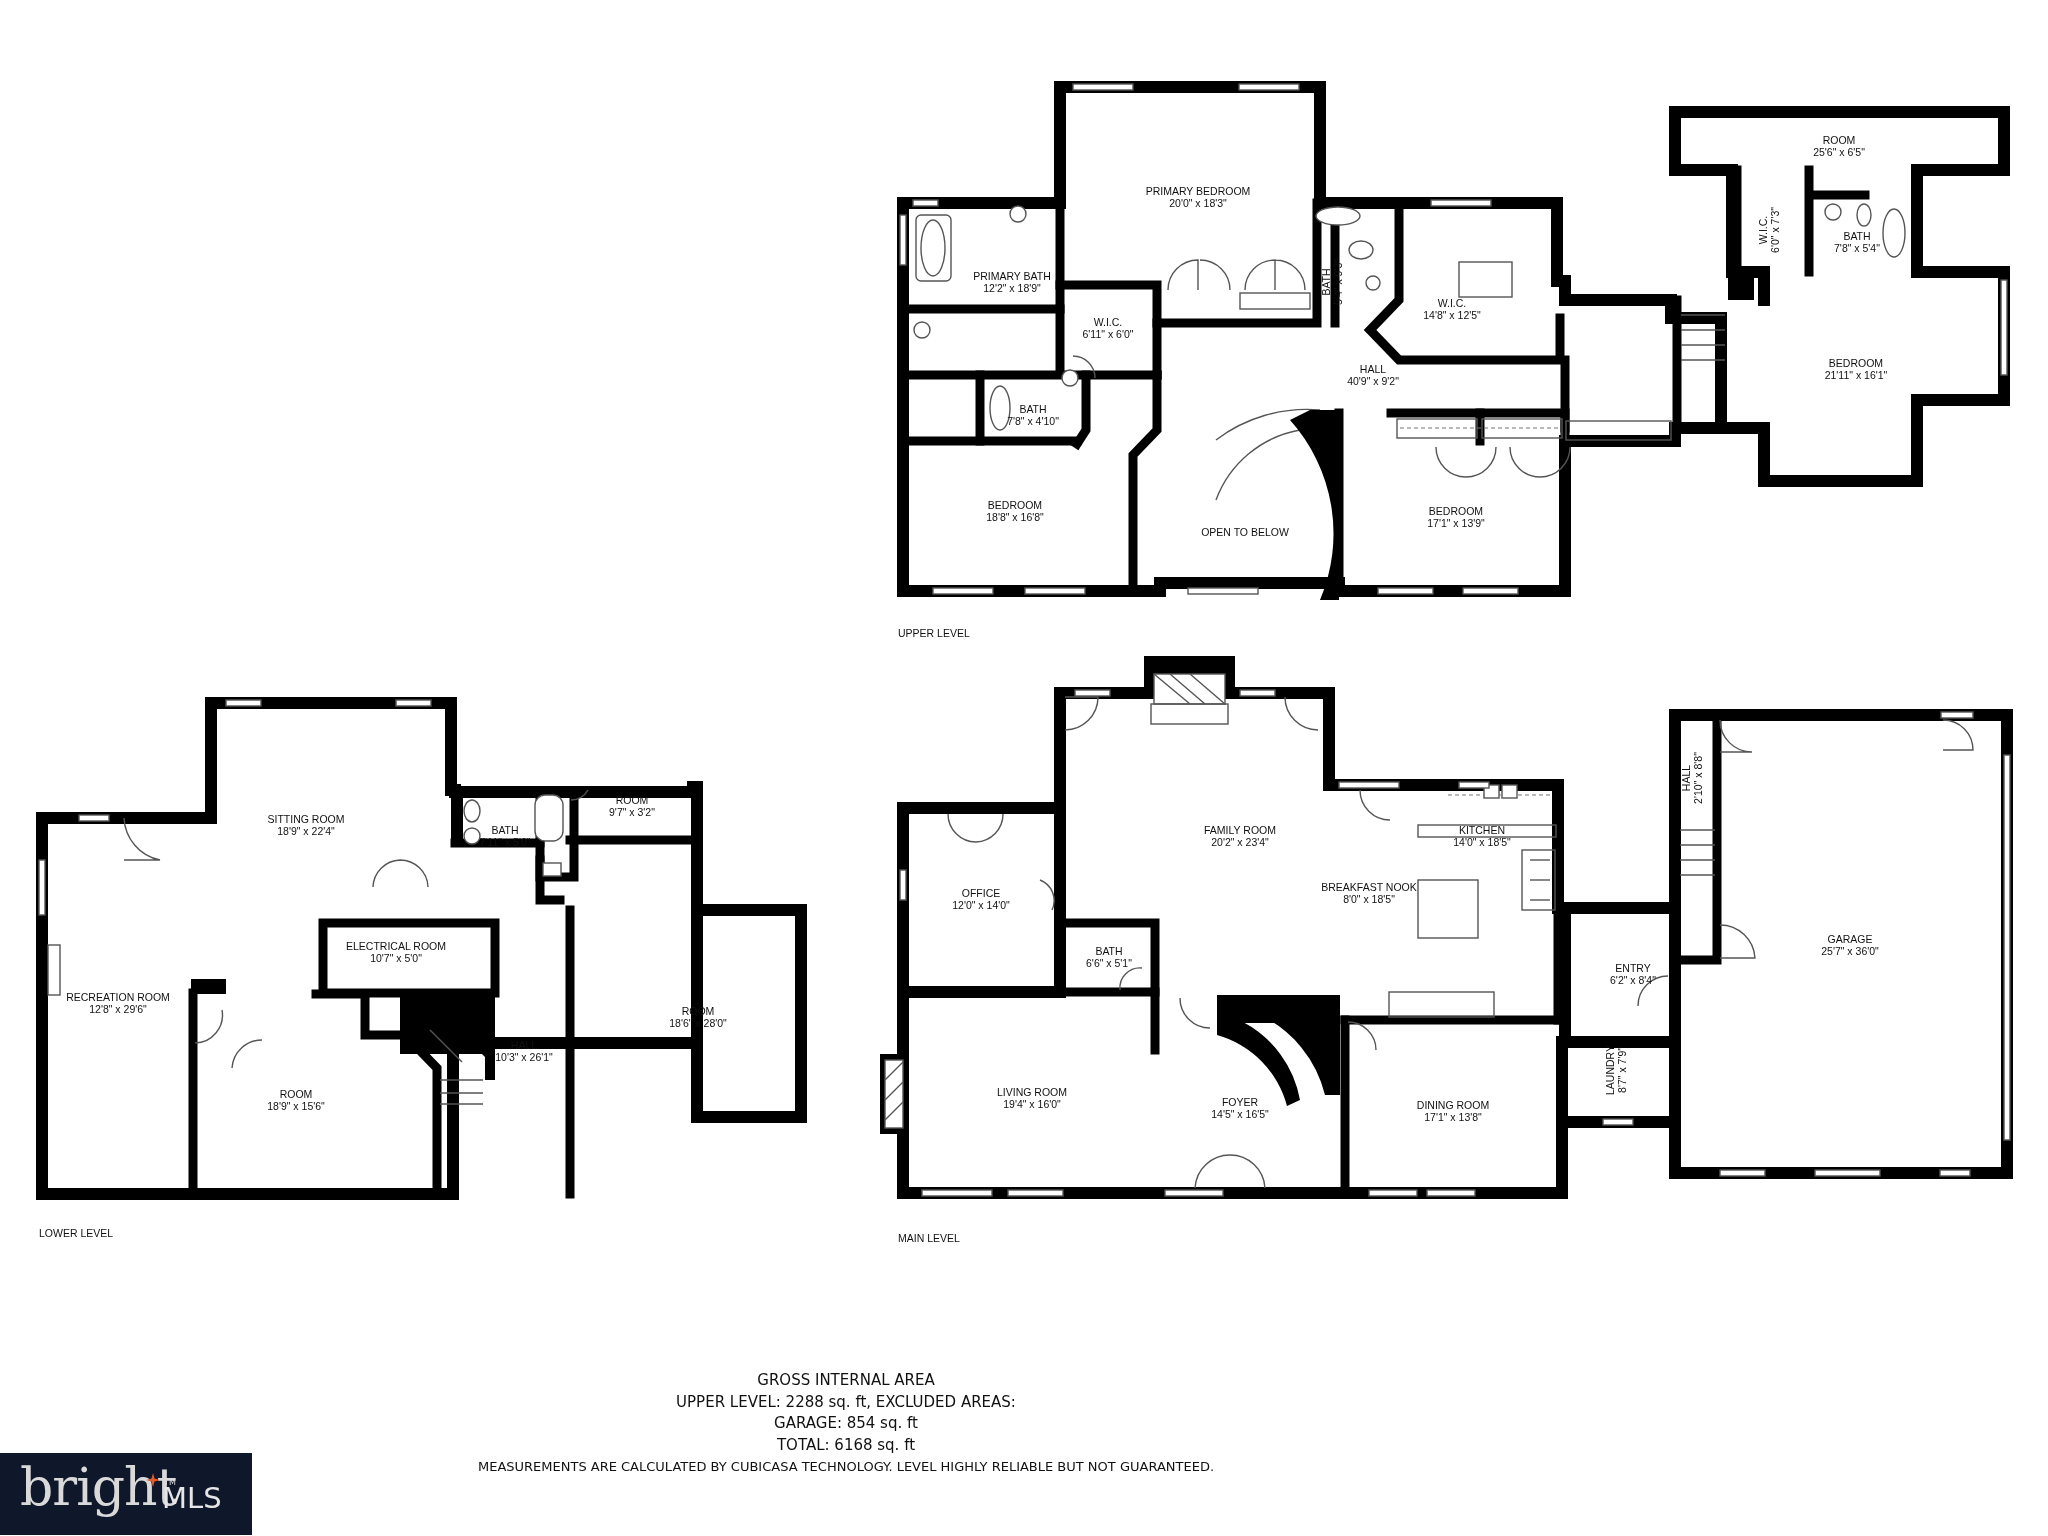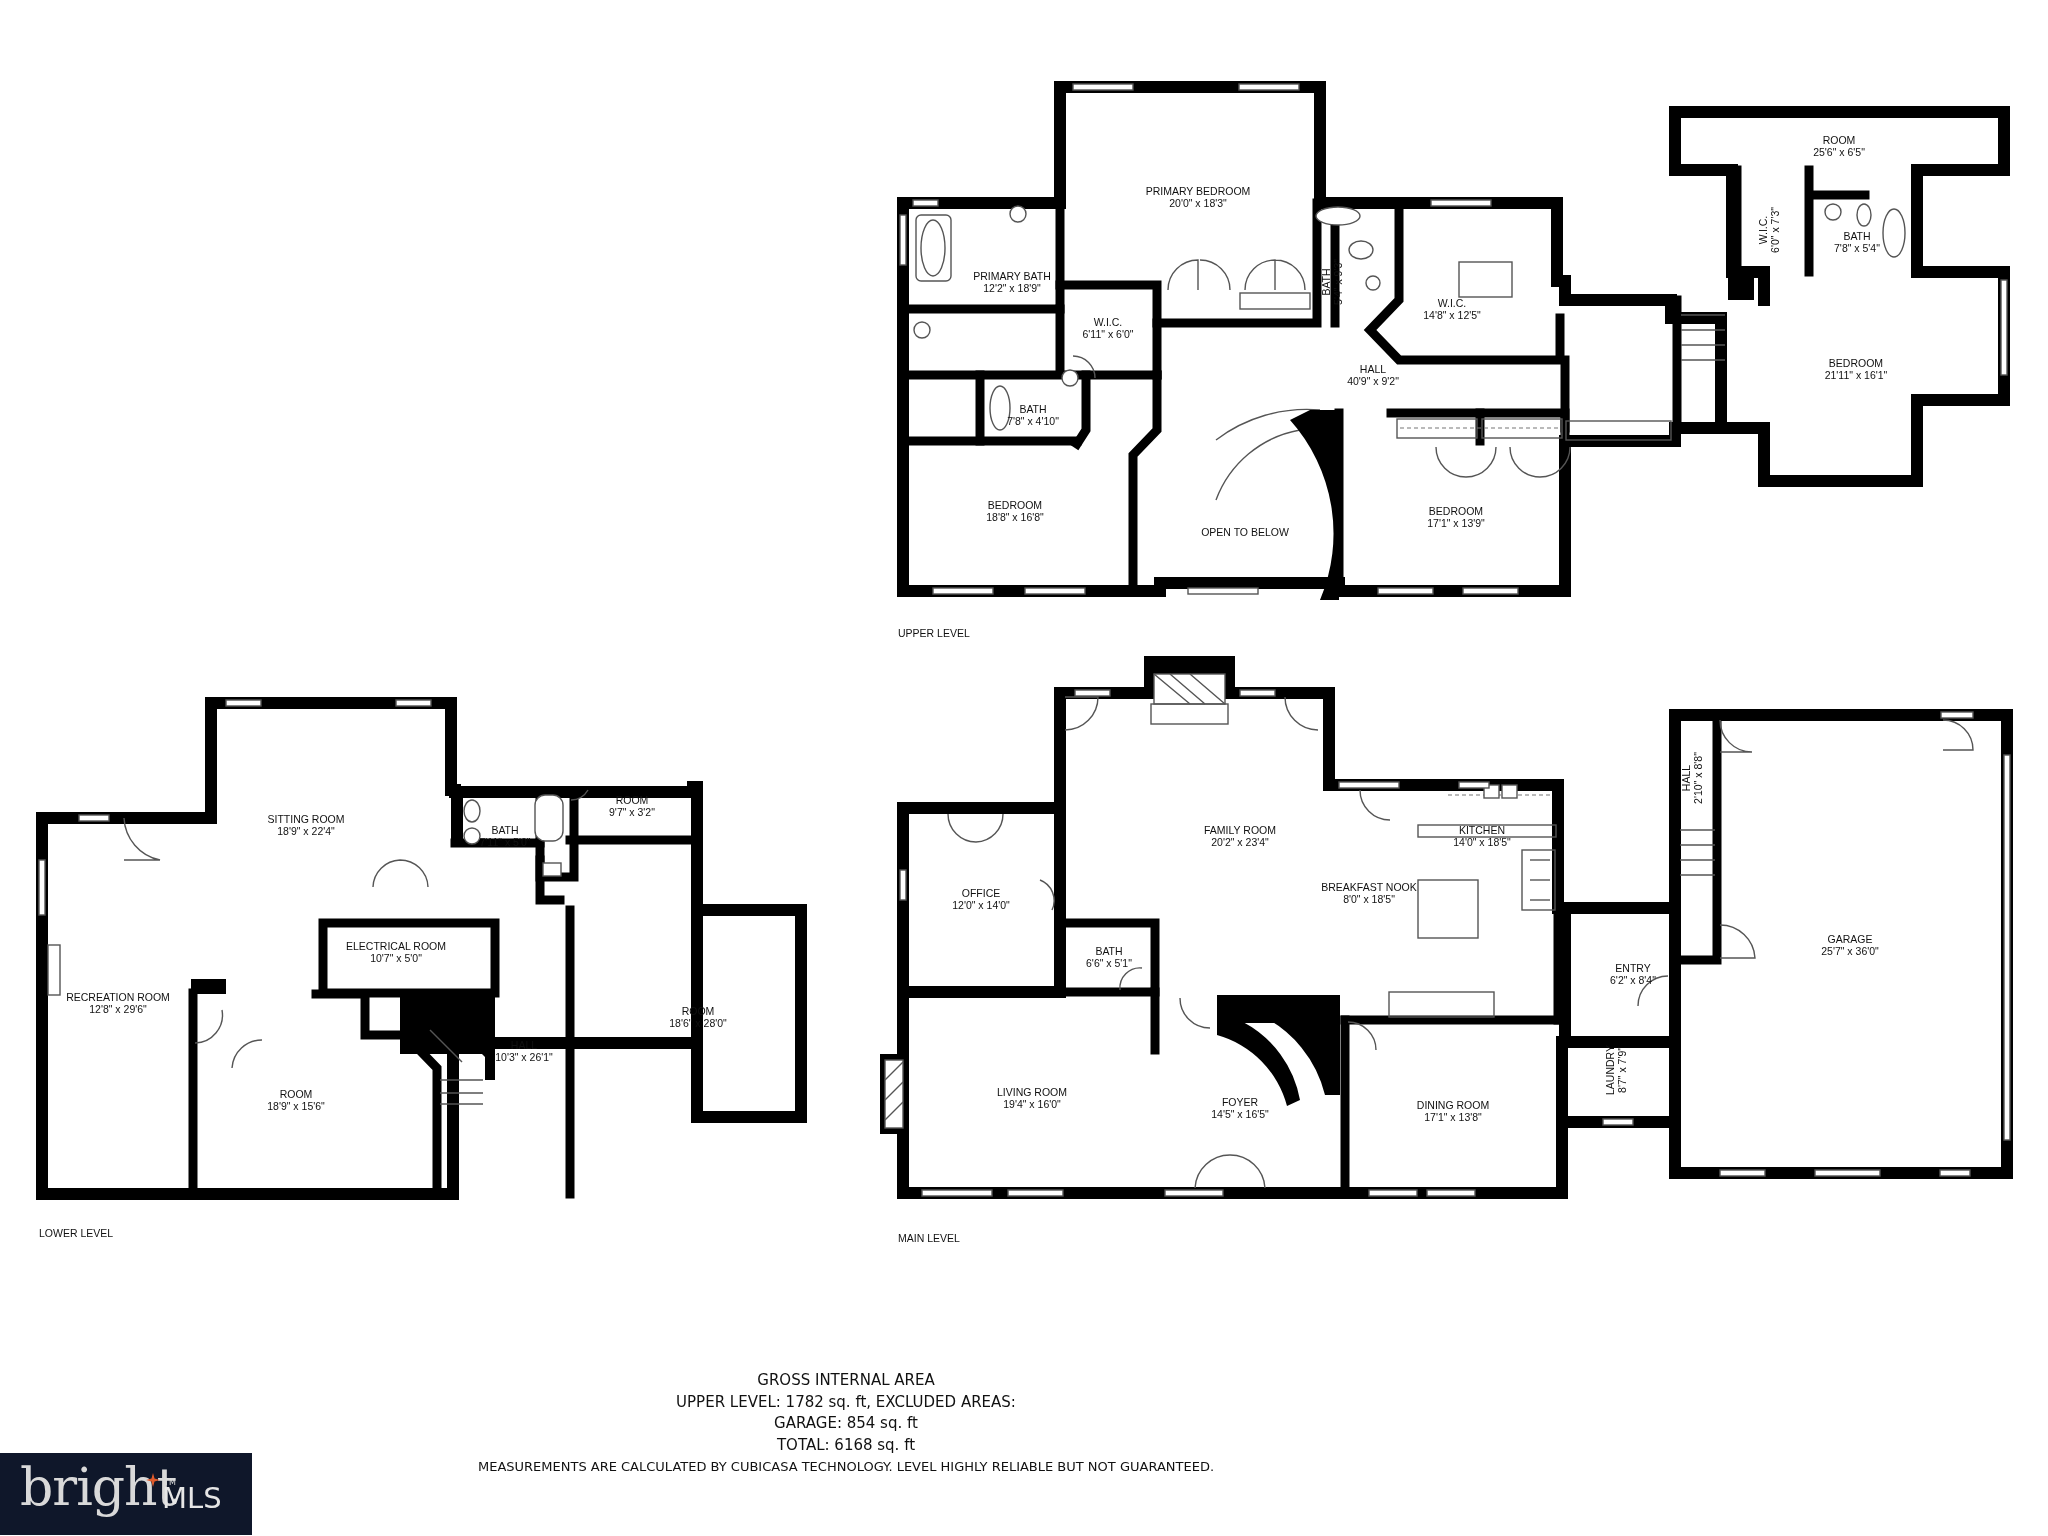--- a/index.html
+++ b/index.html
@@ -265,21 +265,21 @@
     <text class="rl" x="1032" y="1096"><tspan x="1032">LIVING ROOM</tspan><tspan x="1032" dy="12">19'4" x 16'0"</tspan></text>
     <text class="rl" x="1240" y="1106"><tspan x="1240">FOYER</tspan><tspan x="1240" dy="12">14'5" x 16'5"</tspan></text>
     <text class="rl" x="1453" y="1109"><tspan x="1453">DINING ROOM</tspan><tspan x="1453" dy="12">17'1" x 13'8"</tspan></text>
     <text class="rl" transform="translate(1614,1070) rotate(-90)"><tspan x="0">LAUNDRY</tspan><tspan x="0" dy="12">8'7" x 7'9"</tspan></text>
     <text class="lvl" x="898" y="1242">MAIN LEVEL</text>
   </g>
 </svg>
 
 <div class="summary">
   <div>GROSS INTERNAL AREA</div>
-  <div>UPPER LEVEL: 1782 sq. ft, EXCLUDED AREAS:</div>
+  <div>UPPER LEVEL: 2288 sq. ft, EXCLUDED AREAS:</div>
   <div>GARAGE: 854 sq. ft</div>
   <div>TOTAL: 6168 sq. ft</div>
   <div class="disc">MEASUREMENTS ARE CALCULATED BY CUBICASA TECHNOLOGY. LEVEL HIGHLY RELIABLE BUT NOT GUARANTEED.</div>
 </div>
 
 <div class="logo">
   <span class="b">bright</span>
   <svg class="star" viewBox="0 0 14 14">
       <path d="M7,0 L8.5,5.5 L14,7 L8.5,8.5 L7,14 L5.5,8.5 L0,7 L5.5,5.5 Z" fill="#e05a2b"></path>
     </svg>

